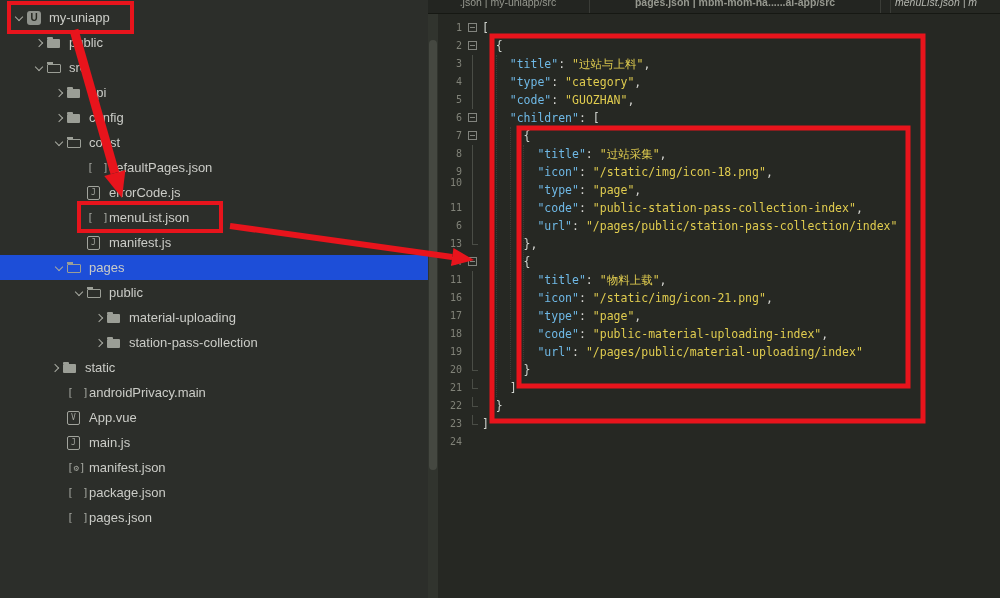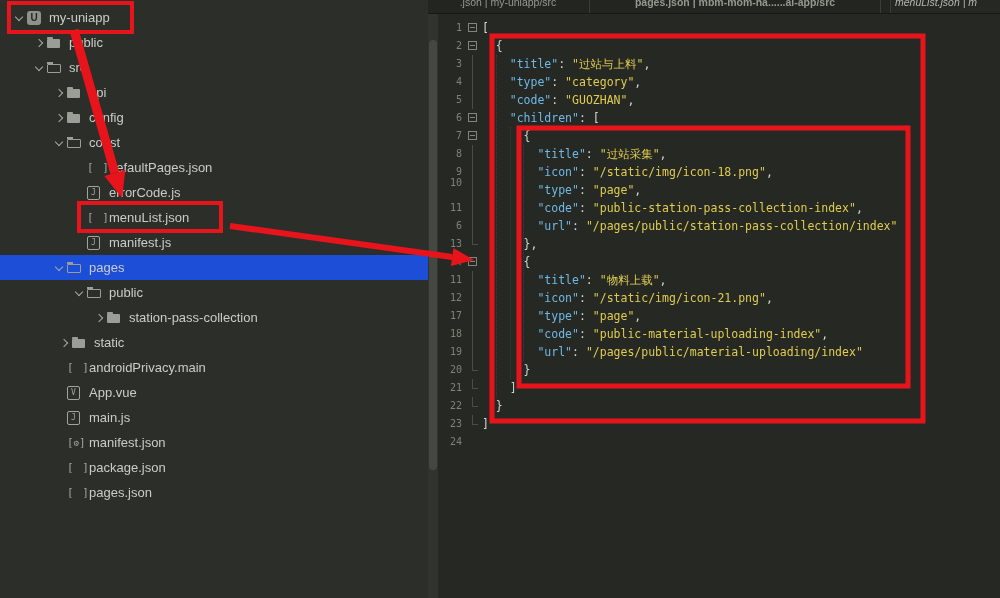--- a/index.html
+++ b/index.html
@@ -177,23 +177,32 @@
         </span>
         <span>public</span>
       </div>
       <div class="row" style="padding-left: 90px;">
         <span class="chev c">
           <i></i>
         </span>
         <span class="ficon">
           <i class="fold-c"></i>
         </span>
+        <span>material-uploading</span>
+      </div>
+      <div class="row" style="padding-left: 90px;">
+        <span class="chev c">
+          <i></i>
+        </span>
+        <span class="ficon">
+          <i class="fold-c"></i>
+        </span>
         <span>station-pass-collection</span>
       </div>
-      <div class="row" style="padding-left: 46px; margin-left: 9px;">
+      <div class="row" style="padding-left: 46px;">
         <span class="chev c">
           <i></i>
         </span>
         <span class="ficon">
           <i class="fold-c"></i>
         </span>
         <span>static</span>
       </div>
       <div class="row" style="padding-left: 50px;">
         <span class="chev"></span>
@@ -296,21 +305,21 @@
       <div class="cline" style="top: 217px;"><span class="tk-pun">        </span><span class="tk-key">"url"</span><span class="tk-pun">: </span><span class="tk-str">"/pages/public/station-pass-collection/index"</span></div>
       <div class="gnum" style="top: 235px;">13</div>
       <div class="fm-end" style="top: 235px;"></div>
       <div class="cline" style="top: 235px;"><span class="tk-pun">      </span><span class="tk-brc">}</span><span class="tk-pun">,</span></div>
       <div class="gnum" style="top: 253px;">14</div>
       <div class="fm-box" style="top: 257px;"></div>
       <div class="cline" style="top: 253px;"><span class="tk-pun">      </span><span class="tk-brc">{</span></div>
       <div class="gnum" style="top: 271px;">11</div>
       <div class="fm-v" style="top: 271px;"></div>
       <div class="cline" style="top: 271px;"><span class="tk-pun">        </span><span class="tk-key">"title"</span><span class="tk-pun">: </span><span class="tk-str">"物料上载"</span><span class="tk-pun">,</span></div>
-      <div class="gnum" style="top: 289px;">12</div>
+      <div class="gnum" style="top: 289px;">16</div>
       <div class="fm-v" style="top: 289px;"></div>
       <div class="cline" style="top: 289px;"><span class="tk-pun">        </span><span class="tk-key">"icon"</span><span class="tk-pun">: </span><span class="tk-str">"/static/img/icon-21.png"</span><span class="tk-pun">,</span></div>
       <div class="gnum" style="top: 307px;">17</div>
       <div class="fm-v" style="top: 307px;"></div>
       <div class="cline" style="top: 307px;"><span class="tk-pun">        </span><span class="tk-key">"type"</span><span class="tk-pun">: </span><span class="tk-str">"page"</span><span class="tk-pun">,</span></div>
       <div class="gnum" style="top: 325px;">18</div>
       <div class="fm-v" style="top: 325px;"></div>
       <div class="cline" style="top: 325px;"><span class="tk-pun">        </span><span class="tk-key">"code"</span><span class="tk-pun">: </span><span class="tk-str">"public-material-uploading-index"</span><span class="tk-pun">,</span></div>
       <div class="gnum" style="top: 343px;">19</div>
       <div class="fm-v" style="top: 343px;"></div>

